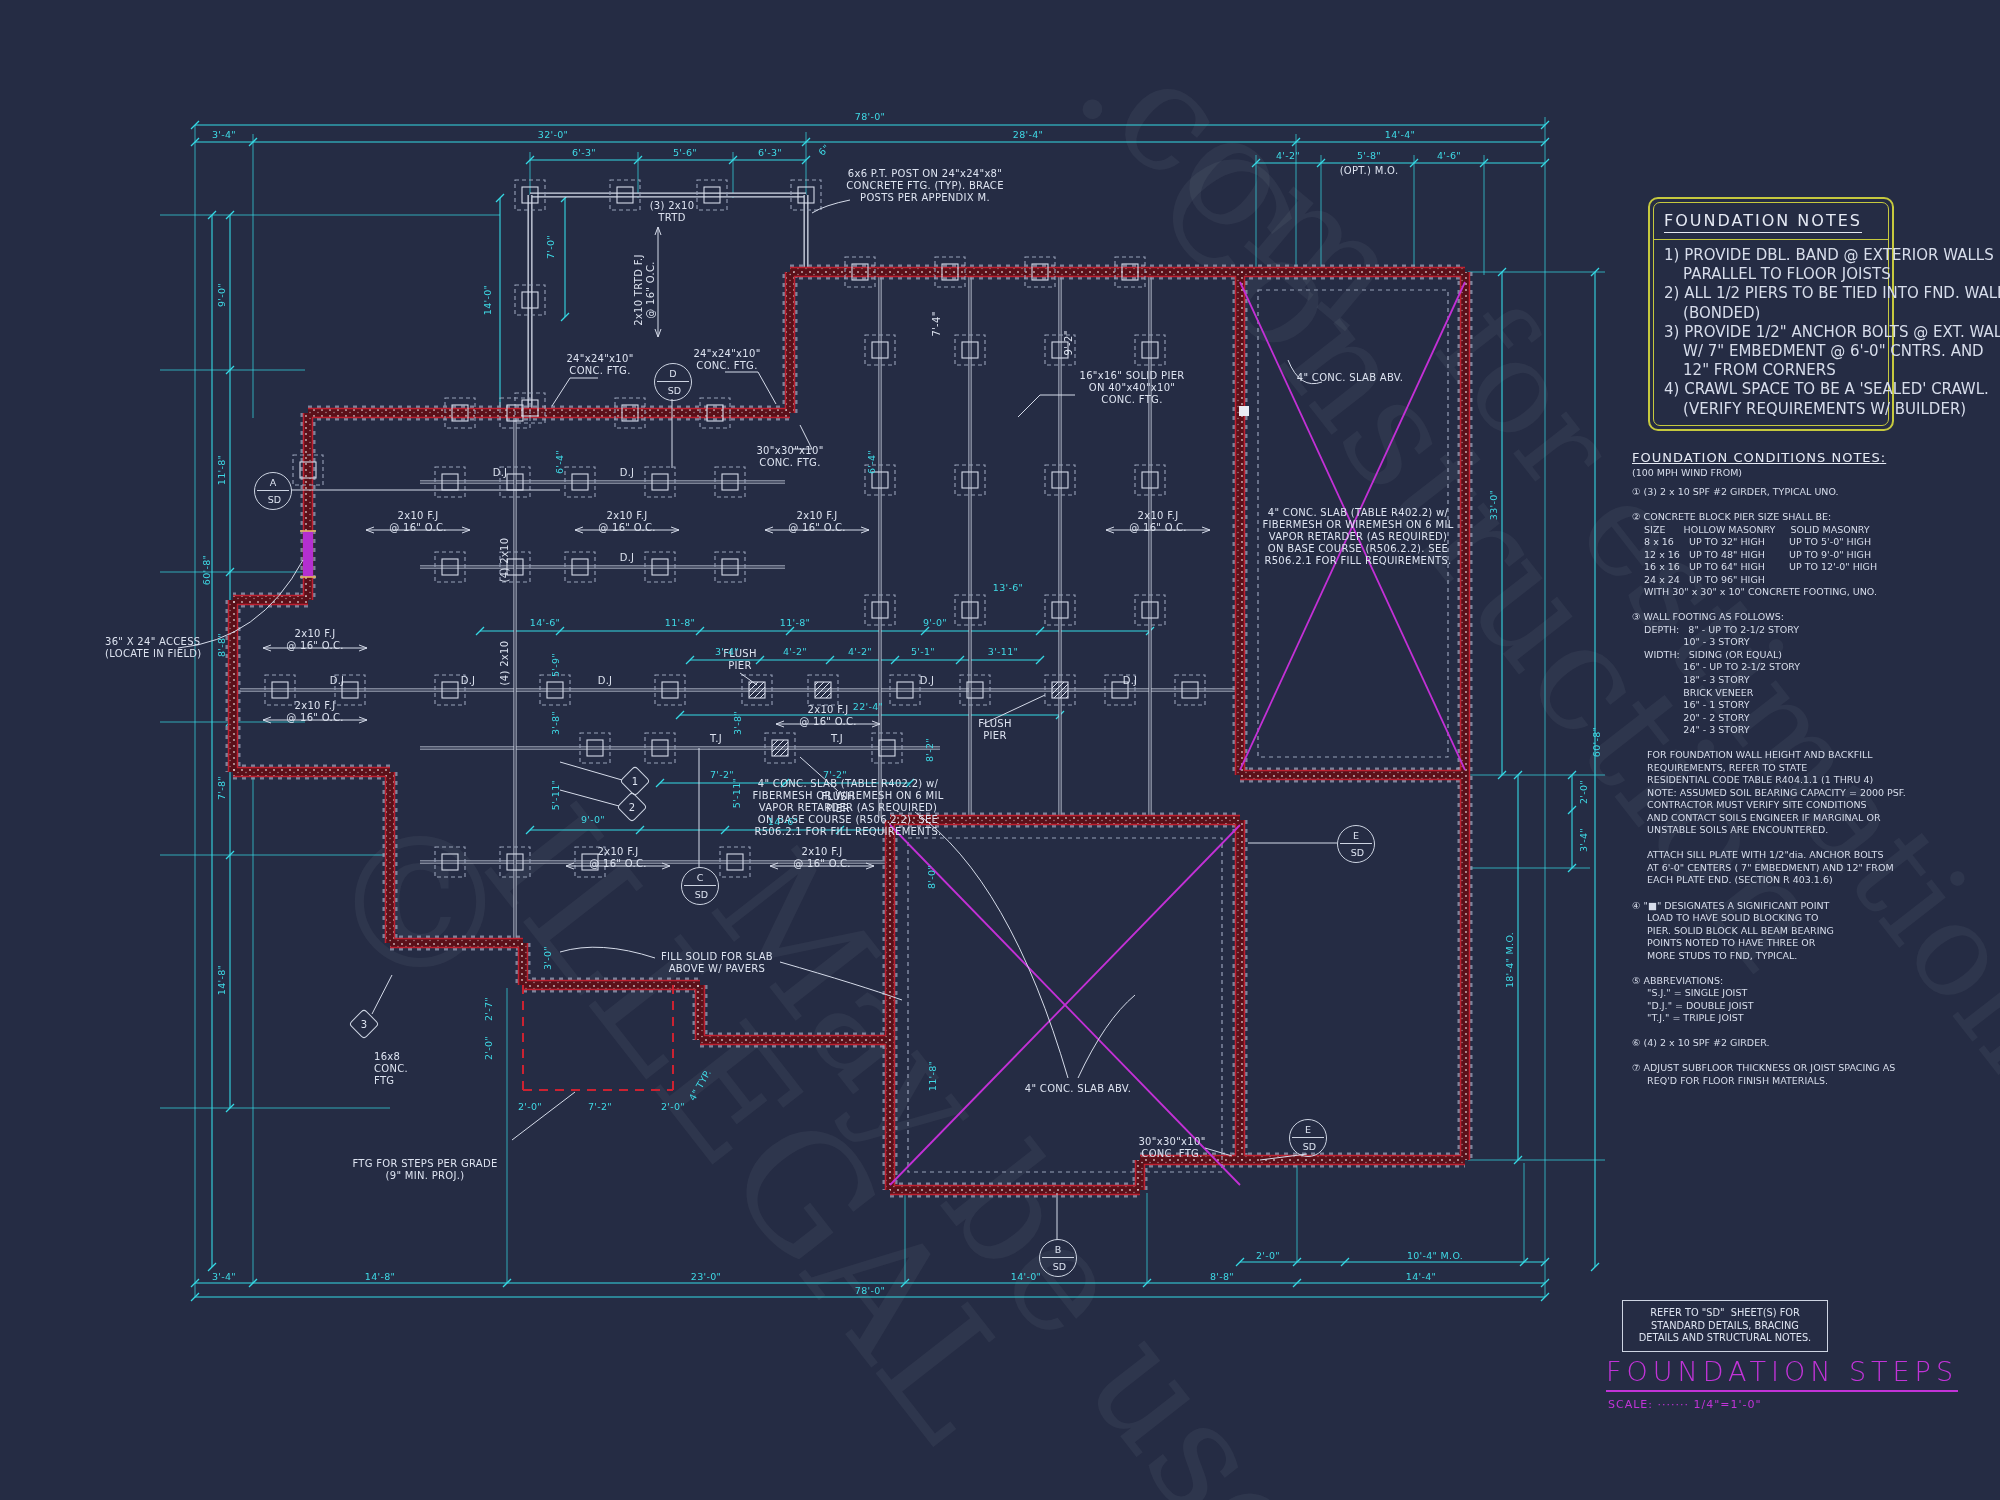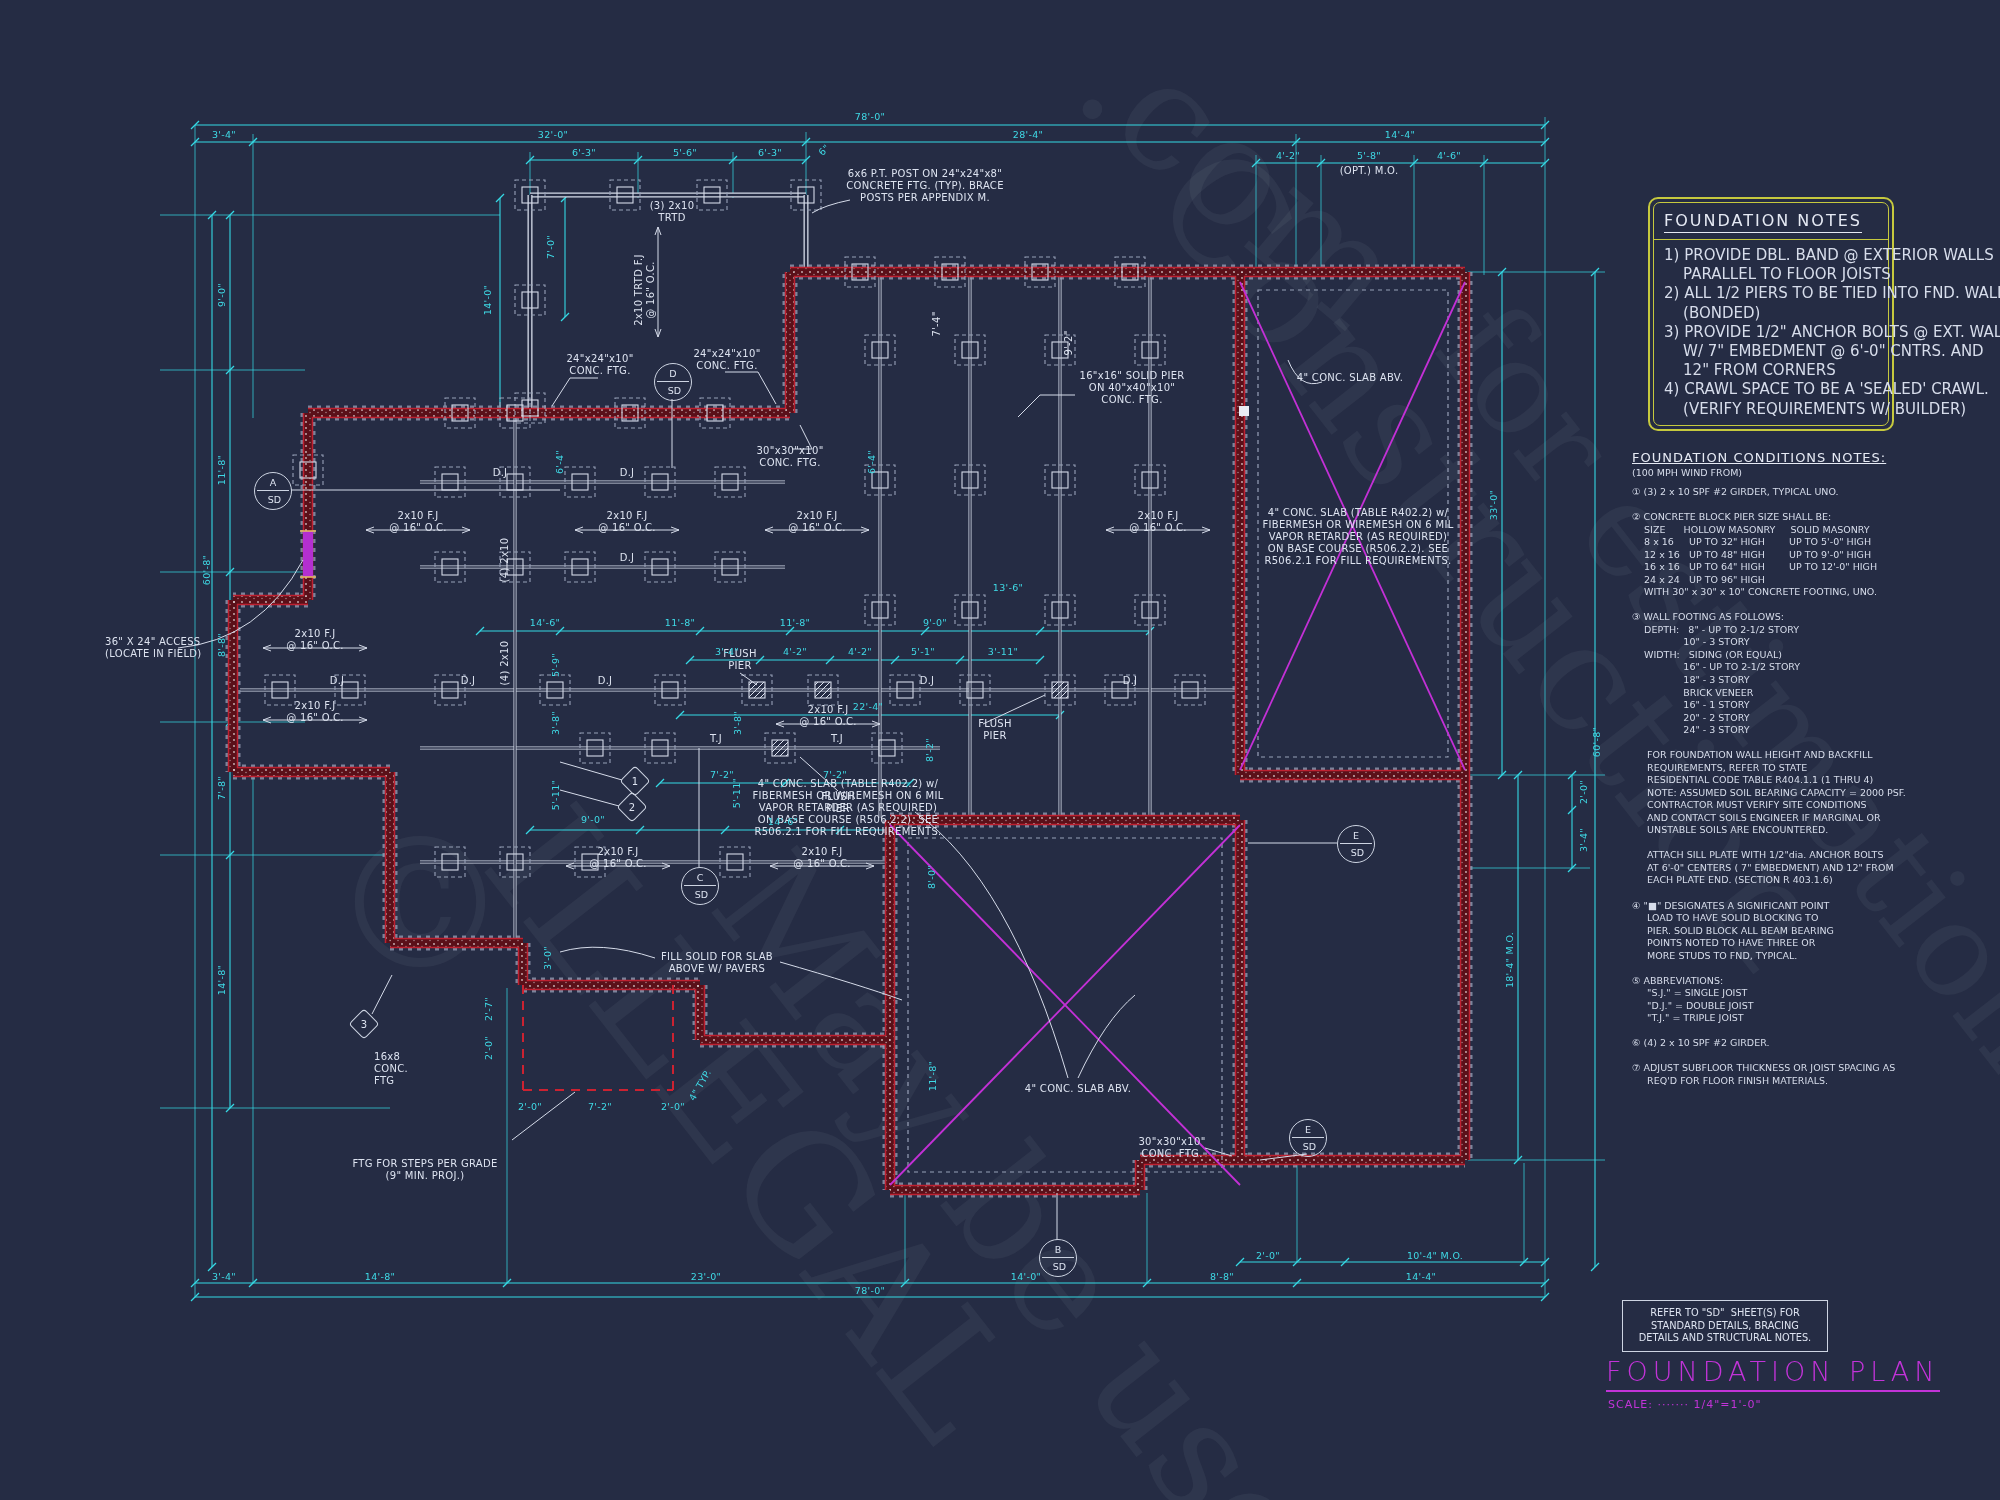--- a/index.html
+++ b/index.html
@@ -774,16 +774,16 @@
 ⑥ (4) 2 x 10 SPF #2 GIRDER.
 
 ⑦ ADJUST SUBFLOOR THICKNESS OR JOIST SPACING AS
      REQ'D FOR FLOOR FINISH MATERIALS.</div>
   </div>
 
   <div class="sd-box">REFER TO "SD"  SHEET(S) FOR
 STANDARD DETAILS, BRACING
 DETAILS AND STRUCTURAL NOTES.</div>
 
-  <div class="plan-title">FOUNDATION PLAN</div>
+  <div class="plan-title">FOUNDATION STEPS</div>
   <div class="plan-scale">SCALE: ······· 1/4"=1'-0"</div>
 
 </div>
 
 </body></html>

